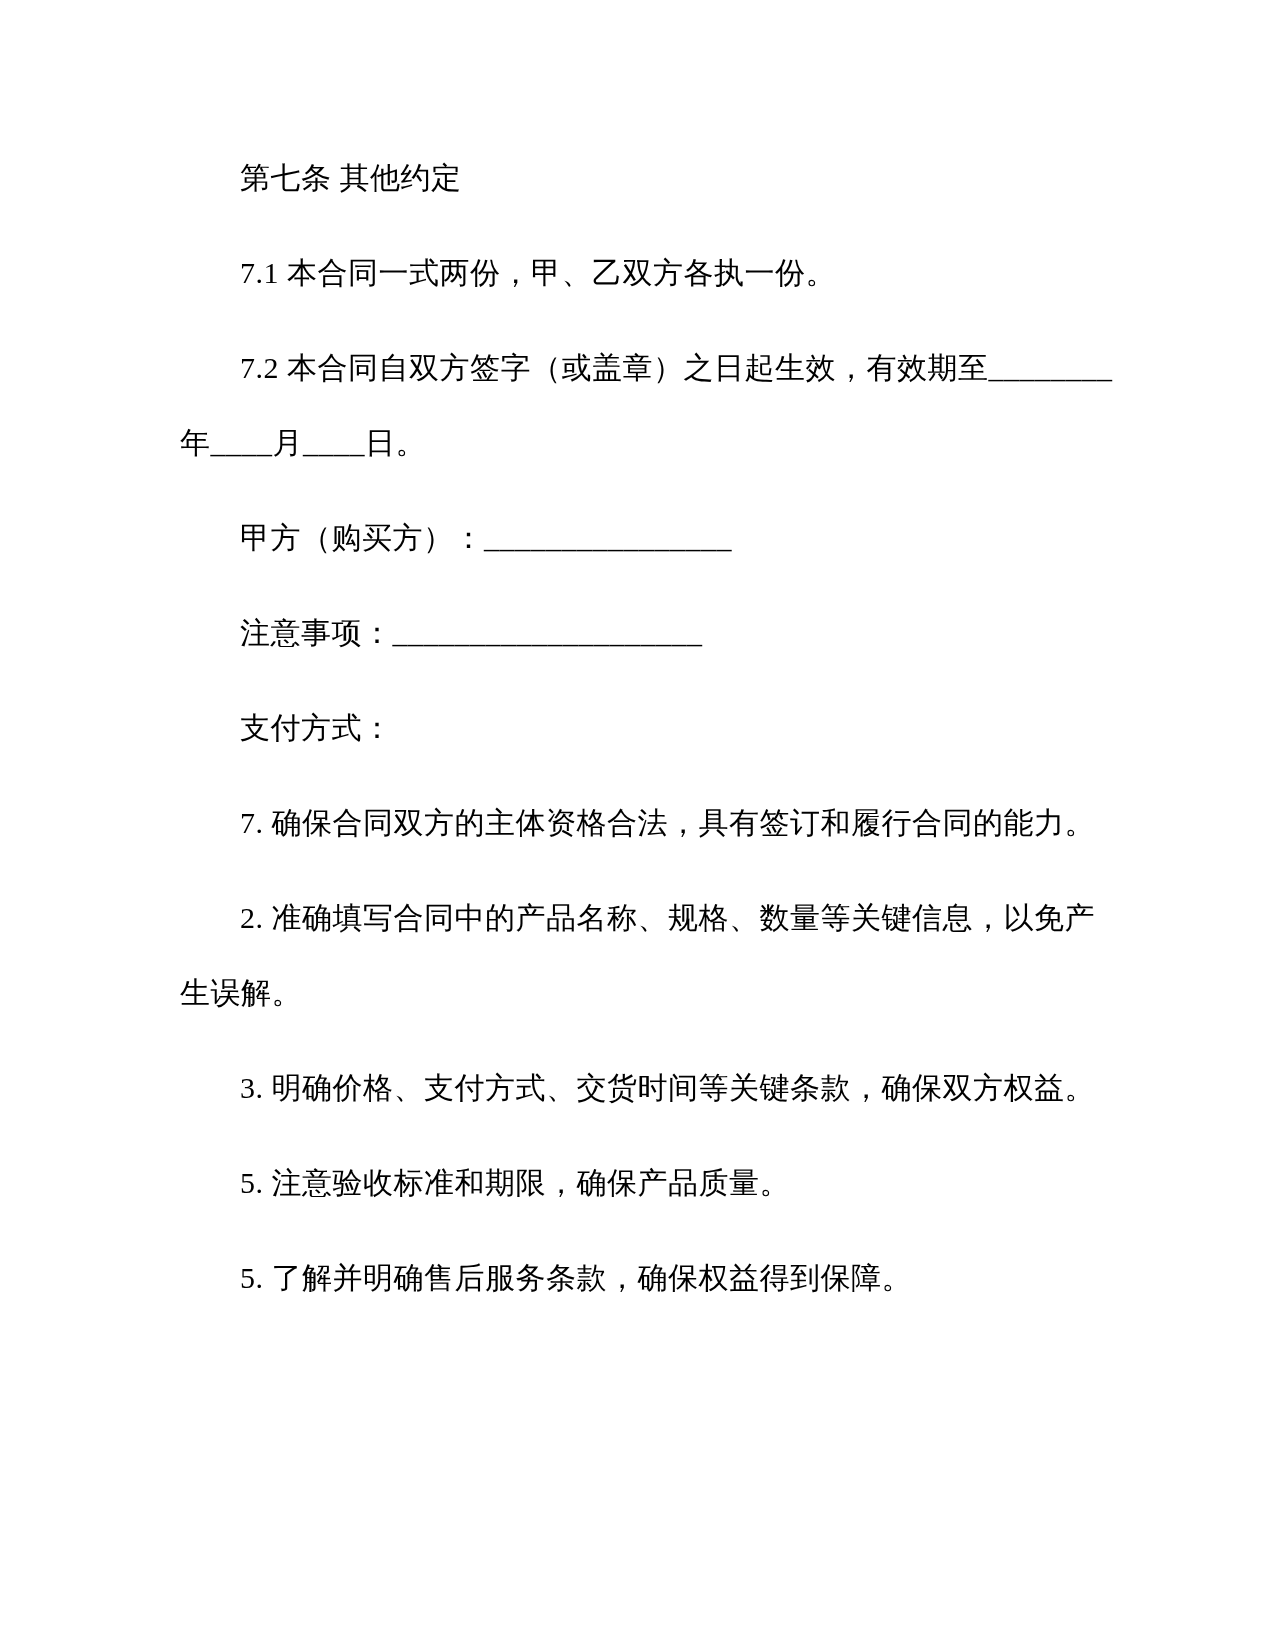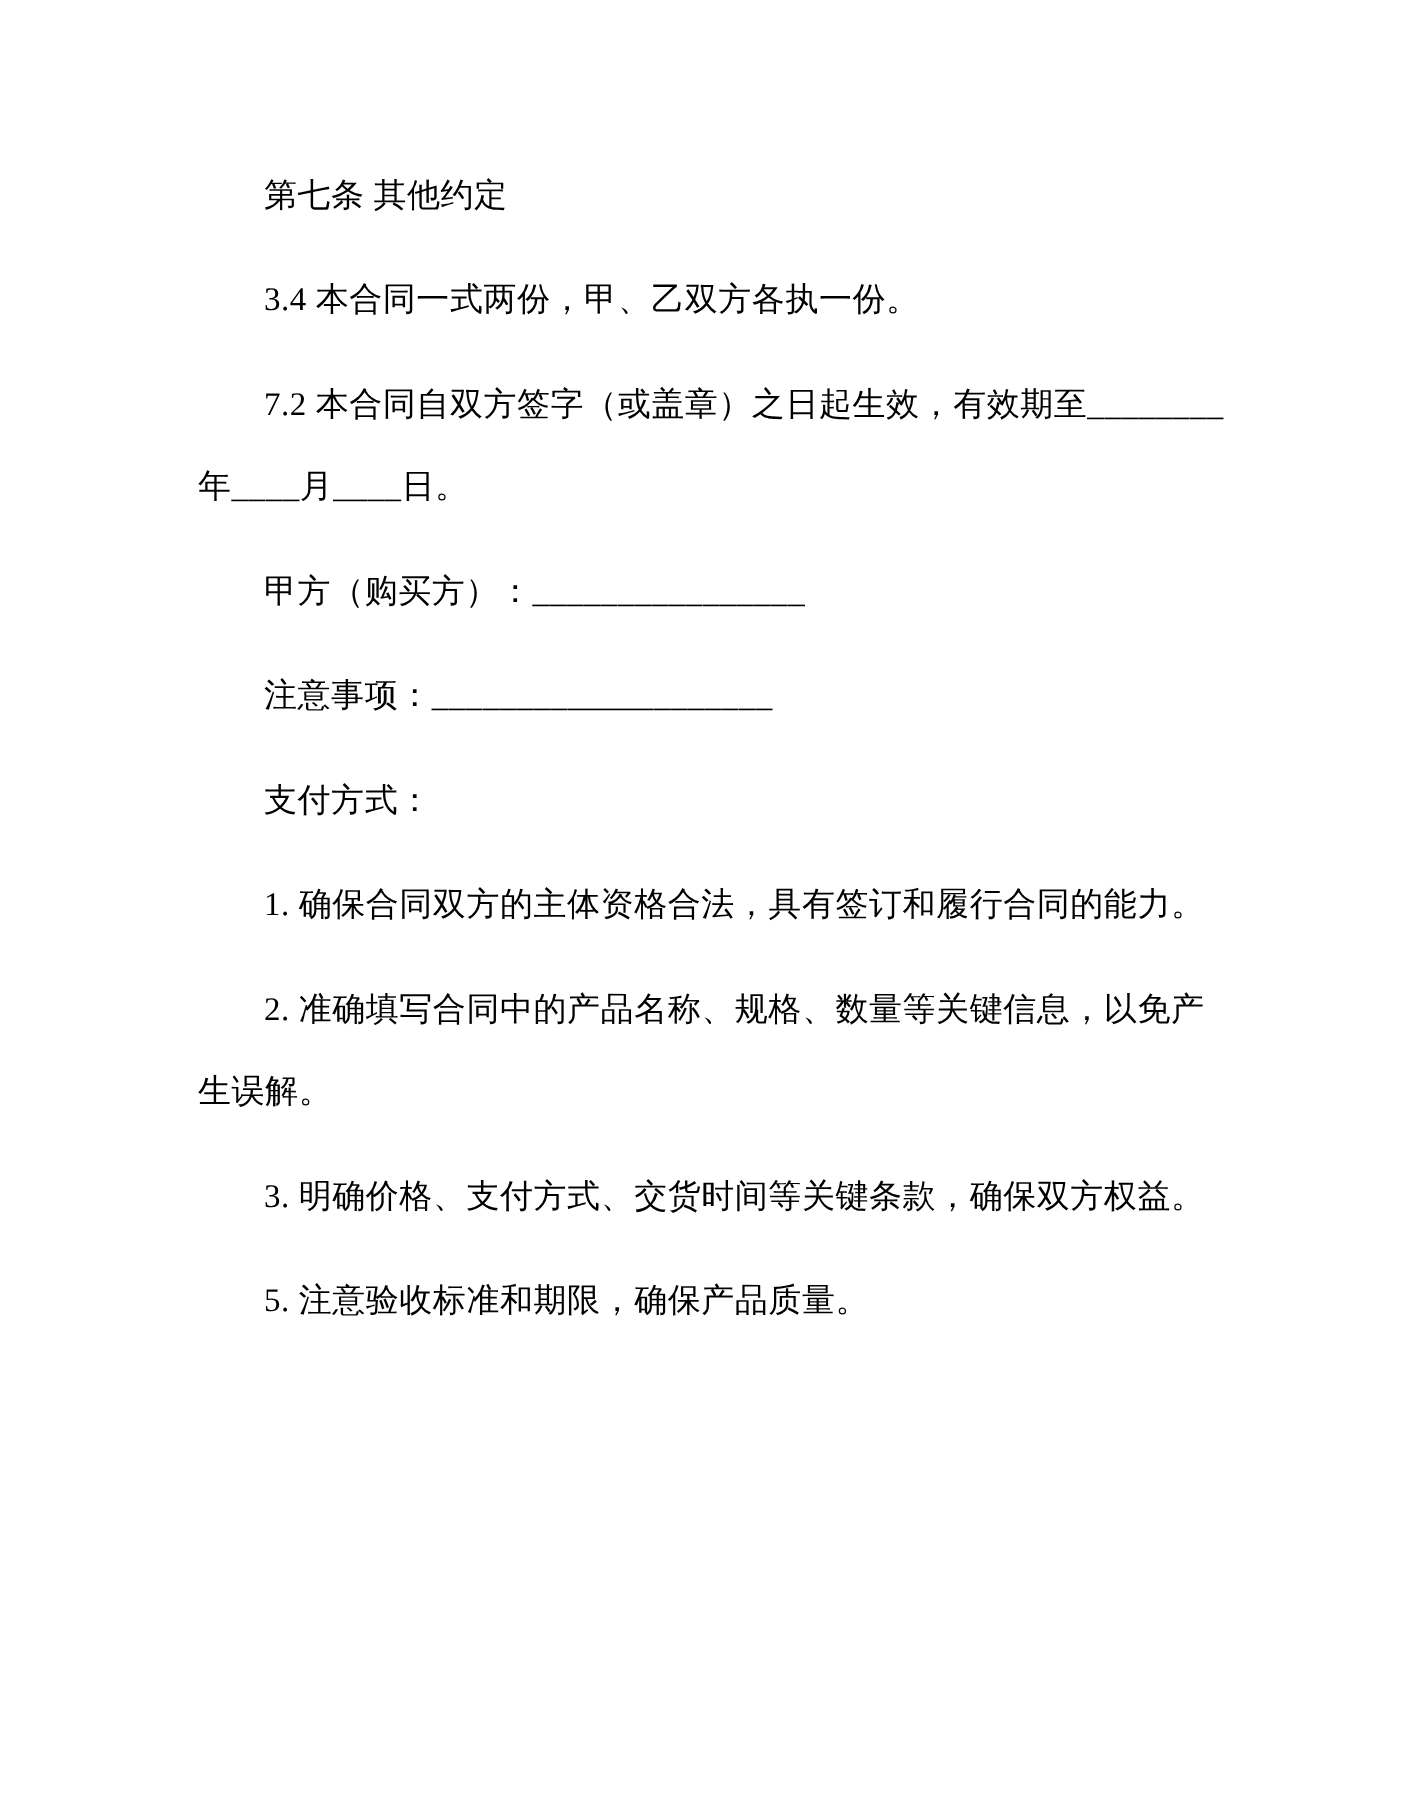--- a/index.html
+++ b/index.html
@@ -38,24 +38,25 @@
   .cont {
     margin-top: 0;
     text-indent: 0;
   }
 </style>
 </head>
 <body>
 
 <div class="doc-page">
   <div class="line para first">第七条 其他约定</div>
-  <div class="line para">3.4 本合同一式两份，甲、乙双方各执一份。</div>
+  <div class="line para">7.1 本合同一式两份，甲、乙双方各执一份。</div>
   <div class="line para">7.2 本合同自双方签字（或盖章）之日起生效，有效期至________</div>
   <div class="line cont">年____月____日。</div>
   <div class="line para">甲方（购买方）：________________</div>
   <div class="line para">注意事项：____________________</div>
   <div class="line para">支付方式：</div>
-  <div class="line para">1. 确保合同双方的主体资格合法，具有签订和履行合同的能力。</div>
+  <div class="line para">7. 确保合同双方的主体资格合法，具有签订和履行合同的能力。</div>
   <div class="line para">2. 准确填写合同中的产品名称、规格、数量等关键信息，以免产</div>
   <div class="line cont">生误解。</div>
   <div class="line para">3. 明确价格、支付方式、交货时间等关键条款，确保双方权益。</div>
   <div class="line para">5. 注意验收标准和期限，确保产品质量。</div>
+  <div class="line para">5. 了解并明确售后服务条款，确保权益得到保障。</div>
 </div>
 
 </body></html>

